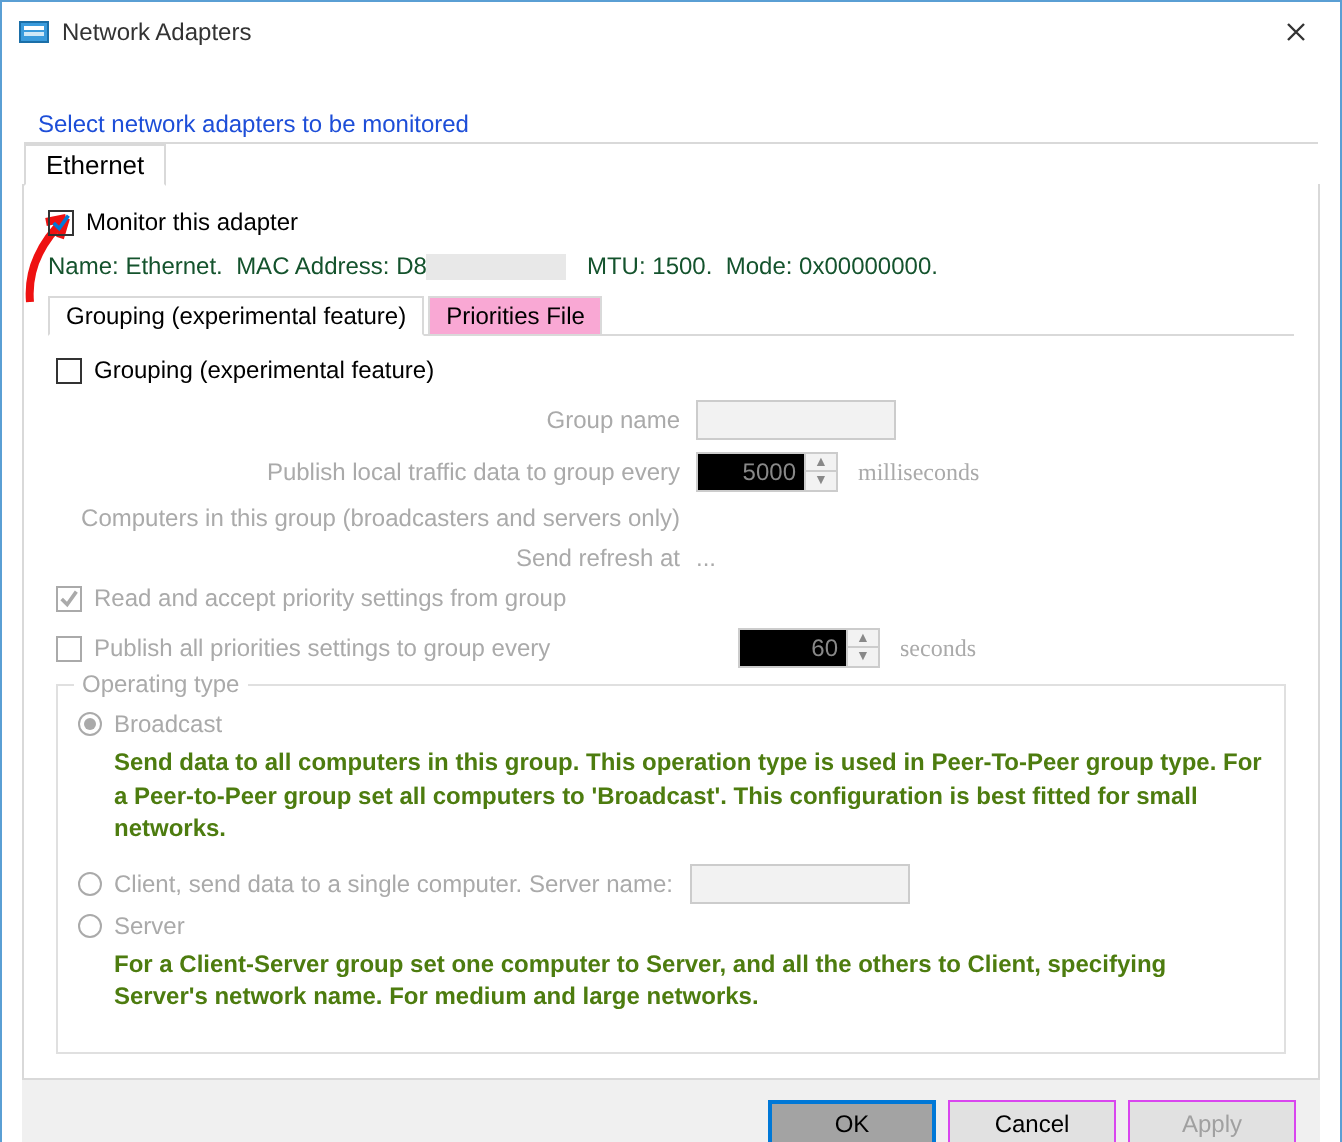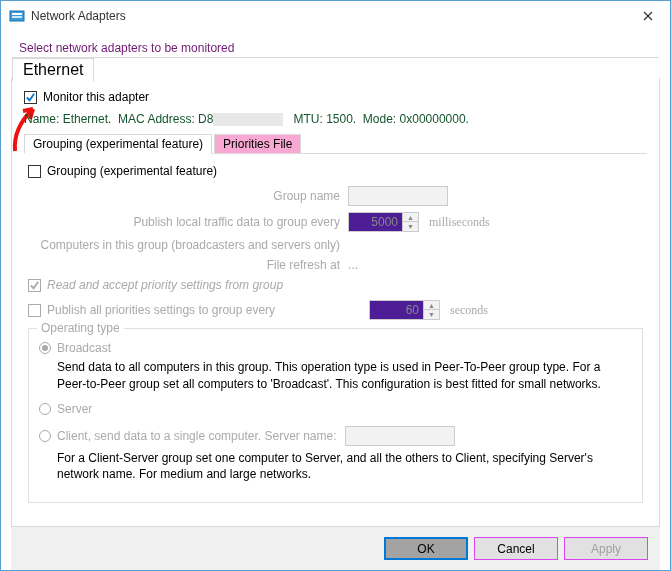--- a/index.html
+++ b/index.html
@@ -3,52 +3,52 @@
 <meta charset="utf-8">
 <style>
   * { box-sizing: border-box; font-family: "Segoe UI", Tahoma, sans-serif; font-size: 12px; }
   body { margin: 0; background: #fff; }
   .window { width: 671px; height: 571px; border: 1px solid #5a9fd4; display: flex; flex-direction: column; }
   .titlebar { height: 30px; background: #fff; display: flex; align-items: center; color: #333; }
   .titlebar .appicon { width: 16px; height: 16px; margin: 0 6px 0 8px; }
   .titlebar .title { flex: 1; font-size: 12px; }
   .titlebar .close { width: 45px; height: 30px; display: flex; align-items: center; justify-content: center; cursor: default; }
   .content { flex: 1; padding: 8px 10px 0 10px; background: #fff; display: flex; flex-direction: column; position: relative; }
-  .instruction { margin: 2px 0 3px 8px; color: #701a75; }
+  .instruction { margin: 16px 0 3px 8px; color: #1d4ed8; }
   .tab-container { flex: 1; border: 1px solid #d9d9d9; border-top: none; position: relative; margin-top: 20px; }
   .tab-strip { position: absolute; top: -20px; left: 0; display: flex; }
-  .tab { border: 1px solid #d9d9d9; border-bottom: 1px solid #fff; background: #fff; padding: 2px 10px; font-size: 16px; position: relative; }
+  .tab { border: 1px solid #d9d9d9; border-bottom: 1px solid #fff; background: #fff; padding: 2px 10px; font-size: 13px; position: relative; }
   .tab-border-top { position: absolute; top: -21px; left: 0; right: 0; height: 1px; background: #d9d9d9; }
   .tab-body { padding: 12px 12px 8px 12px; }
   .row { display: flex; align-items: center; margin-bottom: 8px; }
   .chk { width: 13px; height: 13px; border: 1px solid #333; margin-right: 6px; display: inline-flex; align-items: center; justify-content: center; }
   .chk.disabled { border-color: #aaa; }
   .chk svg { width: 11px; height: 11px; }
   .adapter-info { margin: 4px 0 8px 0; color: #14532d; }
   .inner-tabs { margin-top: 4px; }
   .inner-tab-strip { display: flex; border-bottom: 1px solid #d9d9d9; }
   .inner-tab { border: 1px solid #d9d9d9; border-bottom: 1px solid #fff; background: #fff; padding: 2px 8px; margin-bottom: -1px; margin-right: 2px; }
   .inner-tab.inactive { border-bottom: 1px solid #d9d9d9; background: #f9a8d4; }
   .inner-body { padding: 10px 4px 4px 4px; }
   .form-row { display: flex; align-items: center; margin: 6px 0; }
   .form-label-right { text-align: right; width: 320px; padding-right: 8px; color: #aaa; }
   .input-text { width: 100px; height: 20px; border: 1px solid #ccc; background: #f2f2f2; }
   .spinner { display: flex; align-items: center; }
-  .spinner input { width: 55px; height: 20px; border: 1px solid #ccc; background: #4c1d95; text-align: right; padding-right: 4px; color: #888; }
+  .spinner input { width: 55px; height: 20px; border: 1px solid #ccc; background: #000000; text-align: right; padding-right: 4px; color: #888; }
   .spinner .btns { display: flex; flex-direction: column; border: 1px solid #ccc; border-left: none; }
   .spinner .btns div { width: 15px; height: 9px; background: #f2f2f2; border-bottom: 1px solid #ccc; display:flex; align-items:center; justify-content:center; font-size:7px; color:#888; line-height:1; }
   .spinner .btns div:last-child { border-bottom: none; }
   .unit { margin-left: 10px; color: #aaa; font-family: Liberation Serif, serif; }
   .disabled-text { color: #aaa; }
   .groupbox { border: 1px solid #e0e0e0; margin-top: 8px; padding: 8px 10px 10px 10px; position: relative; }
   .groupbox-title { position: absolute; top: -8px; left: 8px; background: #fff; padding: 0 4px; color: #aaa; font-size: 12px; }
   .radio { width: 12px; height: 12px; border: 1px solid #aaa; border-radius: 50%; margin-right: 6px; display: inline-flex; align-items: center; justify-content: center; flex-shrink: 0; }
   .radio-dot { width: 6px; height: 6px; background: #aaa; border-radius: 50%; }
   .opt-row { display: flex; align-items: center; margin: 4px 0; }
-  .opt-desc { margin: 2px 0 10px 18px; color: #000000; line-height: 1.35; }
+  .opt-desc { margin: 2px 0 10px 18px; color: #4d7c0f; line-height: 1.35; font-weight: bold; }
   .footer { display: flex; justify-content: flex-end; gap: 6px; padding: 10px 12px; background: #f0f0f0; }
   .btn { width: 84px; height: 23px; border: 1px solid #d946ef; background: #e1e1e1; display: flex; align-items: center; justify-content: center; }
   .btn.primary { border: 2px solid #0078d7; background: #a3a3a3; }
   .btn.disabled { color: #a0a0a0; }
   .arrow-annot { position: absolute; top: 72px; left: 4px; pointer-events: none; }
   .obscured { background: #e8e8e8; display: inline-block; width: 70px; height: 13px; vertical-align: middle; }
 </style>
 </head>
 <body>
 
@@ -131,25 +131,25 @@
                   </div>
               </div>
               <span class="unit">milliseconds</span>
             </div>
 
             <div class="form-row">
               <div class="form-label-right">Computers in this group (broadcasters and servers only)</div>
             </div>
 
             <div class="form-row">
-              <div class="form-label-right">File refresh at</div>
+              <div class="form-label-right">Send refresh at</div>
               <span class="disabled-text">...</span>
             </div>
 
-            <div class="row" style="margin-top:6px;font-style:italic;">
+            <div class="row" style="margin-top:6px;">
               <span class="chk disabled">
                 <svg viewBox="0 0 12 12">
                     <path d="M2 6 L5 9 L10 2" stroke="#aaa" stroke-width="2" fill="none"></path>
                   </svg>
               </span>
               <span class="disabled-text">Read and accept priority settings from group</span>
             </div>
 
             <div class="row">
               <span class="chk disabled"></span>
@@ -168,29 +168,29 @@
               <div class="groupbox-title">Operating type</div>
 
               <div class="opt-row">
                 <span class="radio">
                     <span class="radio-dot"></span>
                   </span>
                 <span class="disabled-text">Broadcast</span>
               </div>
               <div class="opt-desc">Send data to all computers in this group. This operation type is used in Peer-To-Peer group type. For a Peer-to-Peer group set all computers to 'Broadcast'. This configuration is best fitted for small networks.</div>
 
-              <div class="opt-row">
-                <span class="radio"></span>
-                <span class="disabled-text">Server</span>
-              </div>
-
               <div class="opt-row" style="margin-top:10px;">
                 <span class="radio"></span>
                 <span class="disabled-text">Client, send data to a single computer. Server name:</span>
                 <input class="input-text" style="margin-left: 8px; width: 110px;" disabled="">
+              </div>
+
+              <div class="opt-row">
+                <span class="radio"></span>
+                <span class="disabled-text">Server</span>
               </div>
               <div class="opt-desc">For a Client-Server group set one computer to Server, and all the others to Client, specifying Server's network name. For medium and large networks.</div>
             </div>
           </div>
         </div>
       </div>
     </div>
 
     <div class="footer">
       <div class="btn primary">OK</div>

